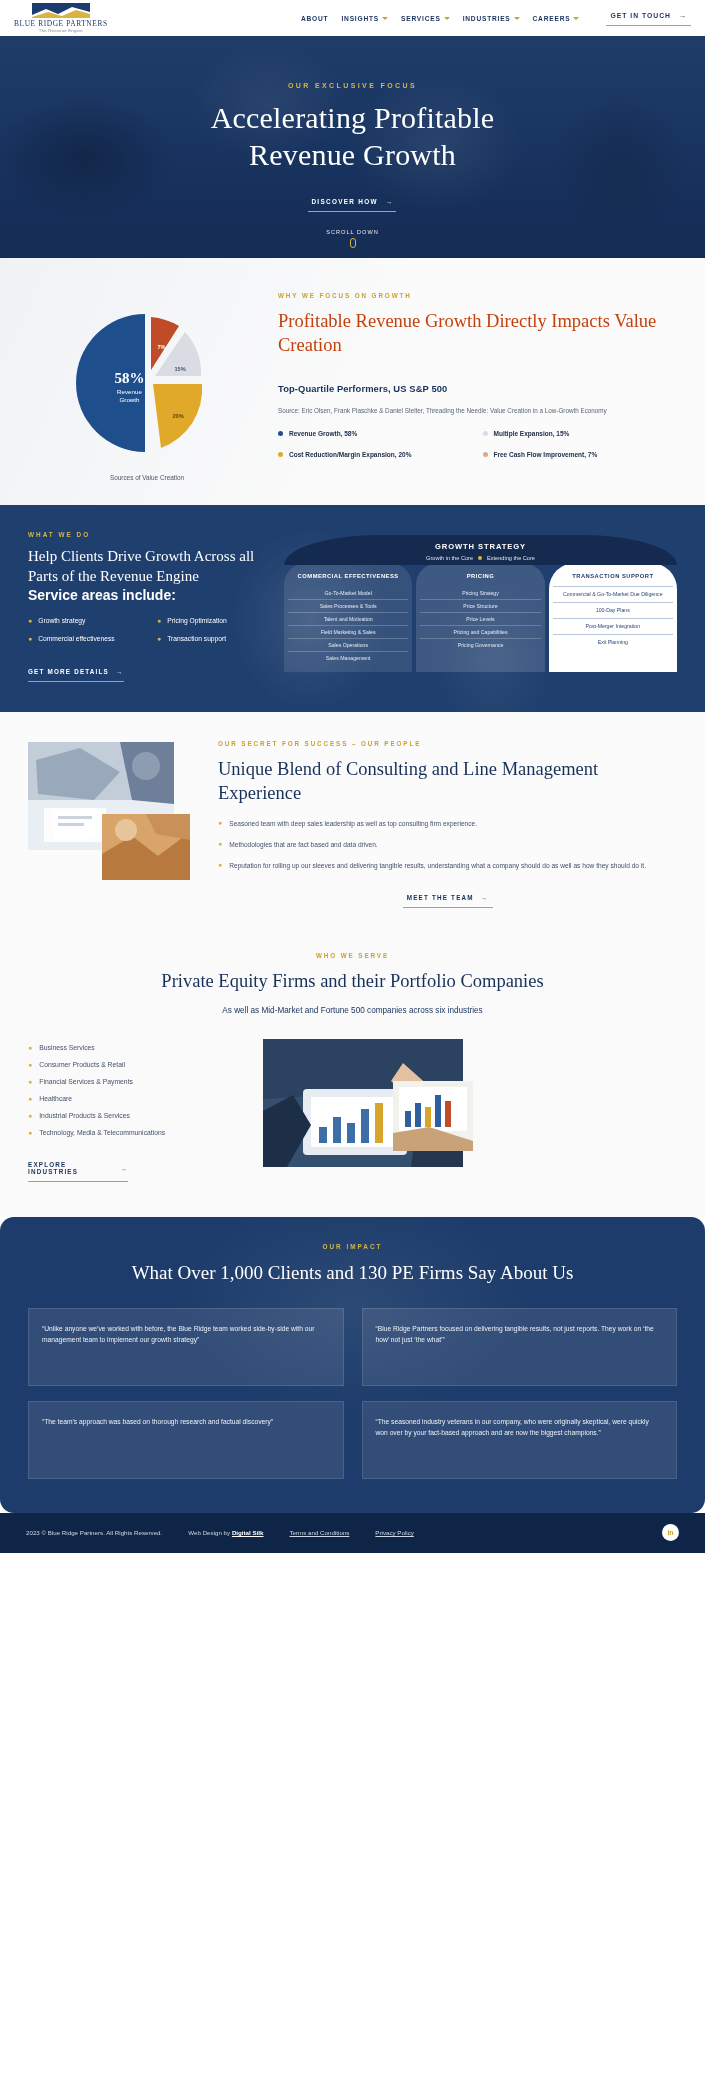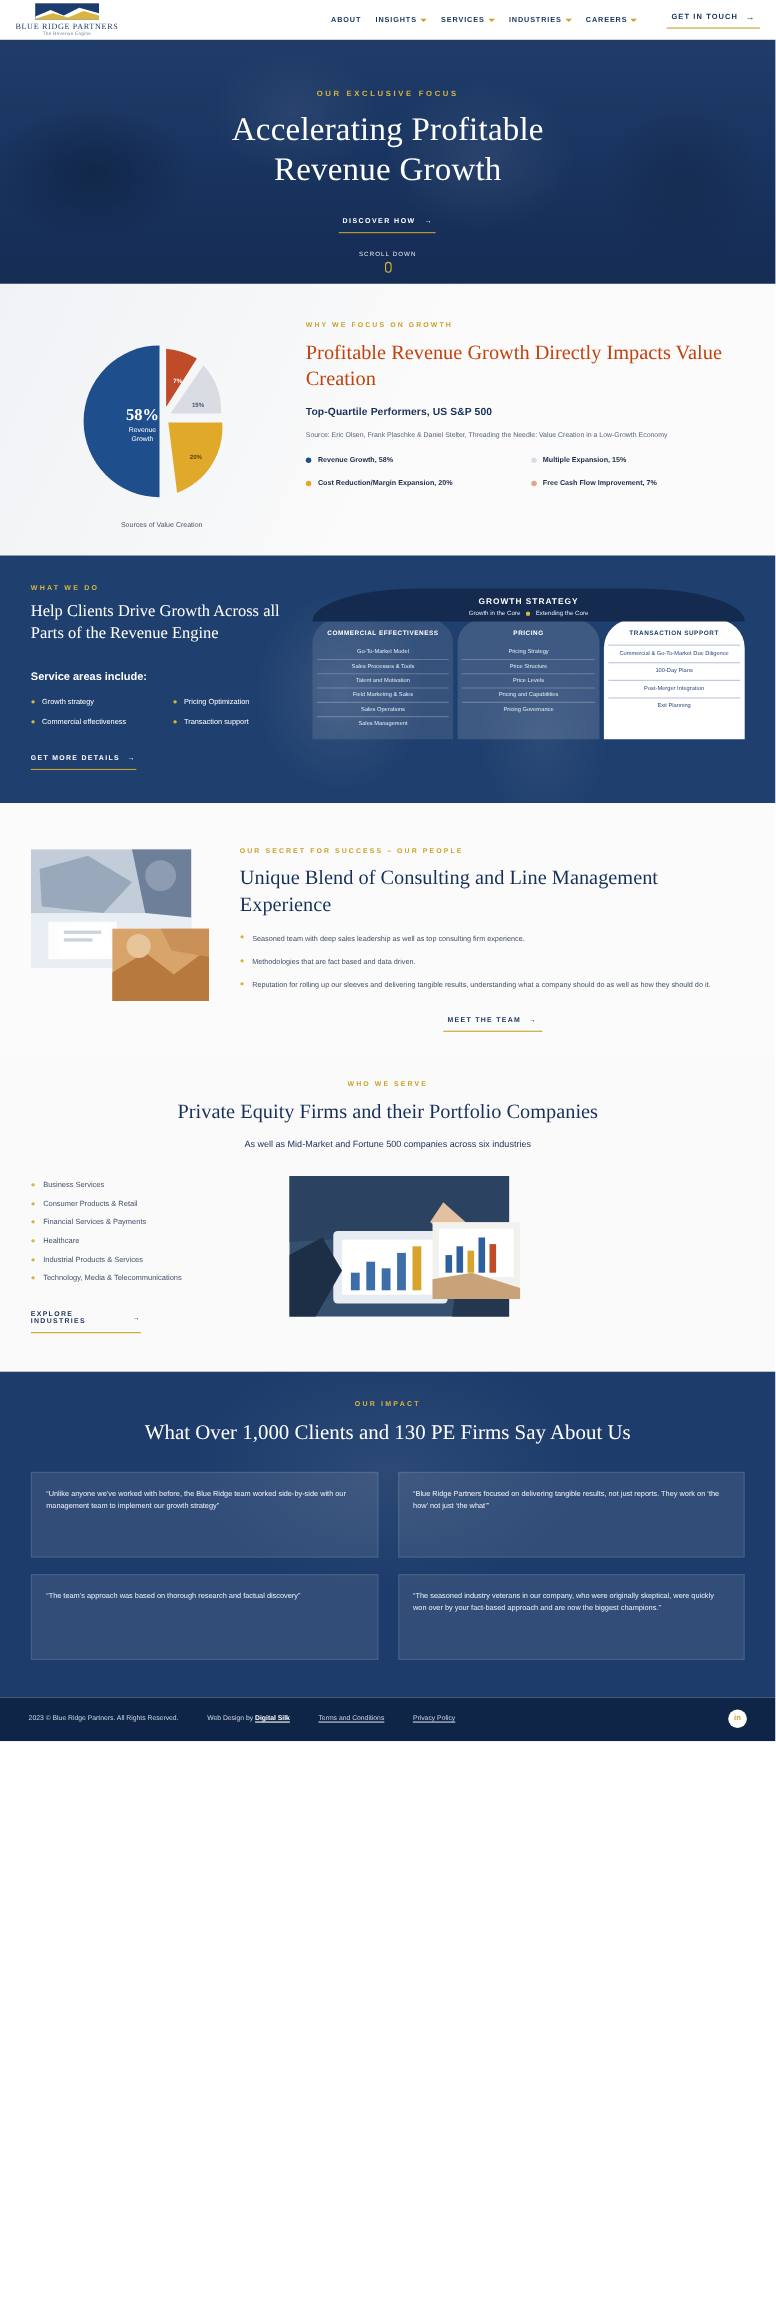--- a/index.html
+++ b/index.html
@@ -152,21 +152,21 @@
   .text-col { flex: 1; position: relative; z-index: 2; padding-top: 6px; }
   .eyebrow-gold {
     font-size: 6.3px; letter-spacing: 1.9px; font-weight: bold;
     color: #c9a227; margin-bottom: 10px;
   }
   .text-col h2 {
     font-family:"Liberation Serif", serif; font-weight: normal;
     font-size: 18.5px; line-height: 1.3; color: #c2410c;
   }
   .subhead {
-    margin-top: 11px; font-size: 9.4px; font-weight: bold; color: #17305a;
+    margin-top: 26px; font-size: 9.4px; font-weight: bold; color: #17305a;
     letter-spacing: .1px;
   }
   .source {
     margin-top: 12px; font-size: 6.3px; line-height: 1.65; color: #5a6578;
   }
   .legend {
     margin-top: 13px; display: grid;
     grid-template-columns: 1fr 1fr; gap: 11px 10px;
   }
   .legend-item { display: flex; gap: 6px; font-size: 6.5px; color: #22304c; font-weight: bold; line-height: 1.45; }
@@ -183,21 +183,21 @@
     background:
       radial-gradient(ellipse 120px 140px at 44% 55%, rgba(255,255,255,.10), transparent 65%),
       radial-gradient(ellipse 90px 120px at 70% 75%, rgba(255,255,255,.06), transparent 65%);
   }
   .wwd-left { width: 250px; position: relative; z-index: 2; }
   .eyebrow-gold2 { font-size: 6.4px; letter-spacing: 2px; font-weight: bold; color: #d9b53f; }
   .wwd-left h2 {
     font-family:"Liberation Serif", serif; font-weight: normal;
     font-size: 15px; line-height: 1.32; margin-top: 9px;
   }
-  .svc-label { font-size: 10px; font-weight: bold; margin-top: 23px; }
+  .svc-label { font-size: 14px; font-weight: bold; margin-top: 0; }
   .svc-grid {
     margin-top: 13px; display: grid; grid-template-columns: 1fr 1fr;
     gap: 9px 8px;
   }
   .svc-item { display: flex; gap: 6px; font-size: 6.7px; line-height: 1.4; }
   .svc-bullet { color: #d9b53f; font-size: 7px; line-height: 1; margin-top: 1px;}
   .wwd-btn {
     margin-top: 25px; width: 96px; border-bottom: 1.3px solid #c9a227;
     padding-bottom: 6px; display: flex; align-items: center; gap: 7px;
     font-size: 6.3px; letter-spacing: 1.2px; font-weight: bold; cursor: pointer;
@@ -235,21 +235,21 @@
   .pillar-white h4 { font-size: 5.8px; letter-spacing: .5px; line-height: 1.4; margin-bottom: 6px; }
   .chev {
     font-size: 5.2px; color: #2b4a7a; padding: 4px 2px;
     border-top: .6px solid #b9c6da; line-height: 1.35;
     position: relative;
   }
   .chev:first-of-type { border-top: .6px solid #b9c6da; }
 
   
   .people {
-    background: #fbfbfb; padding: 36px 28px 22px;
+    background: #fbfbfb; padding: 24px 28px 22px;
     display: flex; gap: 18px; position: relative; overflow: hidden;
   }
   .people::after{
     content:""; position:absolute; left:30px; top:120px; font-size:48px;
   }
   .ph-stack { width: 172px; position: relative; height: 160px; }
   .ph-a {
     position: absolute; left: 0; top: 6px; width: 146px; height: 108px;
     background: linear-gradient(135deg,#cfd8e4 0%, #8fa3bd 40%, #5d7characters 100%);
   }
@@ -292,21 +292,21 @@
     padding-bottom: 6px; display: flex; align-items: center; gap: 7px;
     font-size: 6.3px; letter-spacing: 1.2px; font-weight: bold; color:#17305a; cursor:pointer;
   }
   .serve-photos { flex: 1; position: relative; height: 150px; }
   .sp-a { position: absolute; left: 0; top: 0; width: 200px; height: 128px; }
   .sp-b { position: absolute; left: 130px; top: 42px; width: 80px; height: 70px; }
 
   
   .impact {
     background: #1d3c6b; color: #fff; padding: 26px 28px 34px;
-    position: relative; overflow: hidden;
+    position: relative; overflow: hidden; border-radius: 14px;
   }
   .impact::before{
     content:""; position:absolute; inset:0;
     background: radial-gradient(ellipse 260px 160px at 50% 30%, rgba(255,255,255,.07), transparent 70%);
   }
   .impact-head { text-align: center; position: relative; z-index:2;}
   .impact-head h2 {
     font-family:"Liberation Serif", serif; font-weight: normal;
     font-size: 19px; line-height: 1.32; margin-top: 10px;
   }

